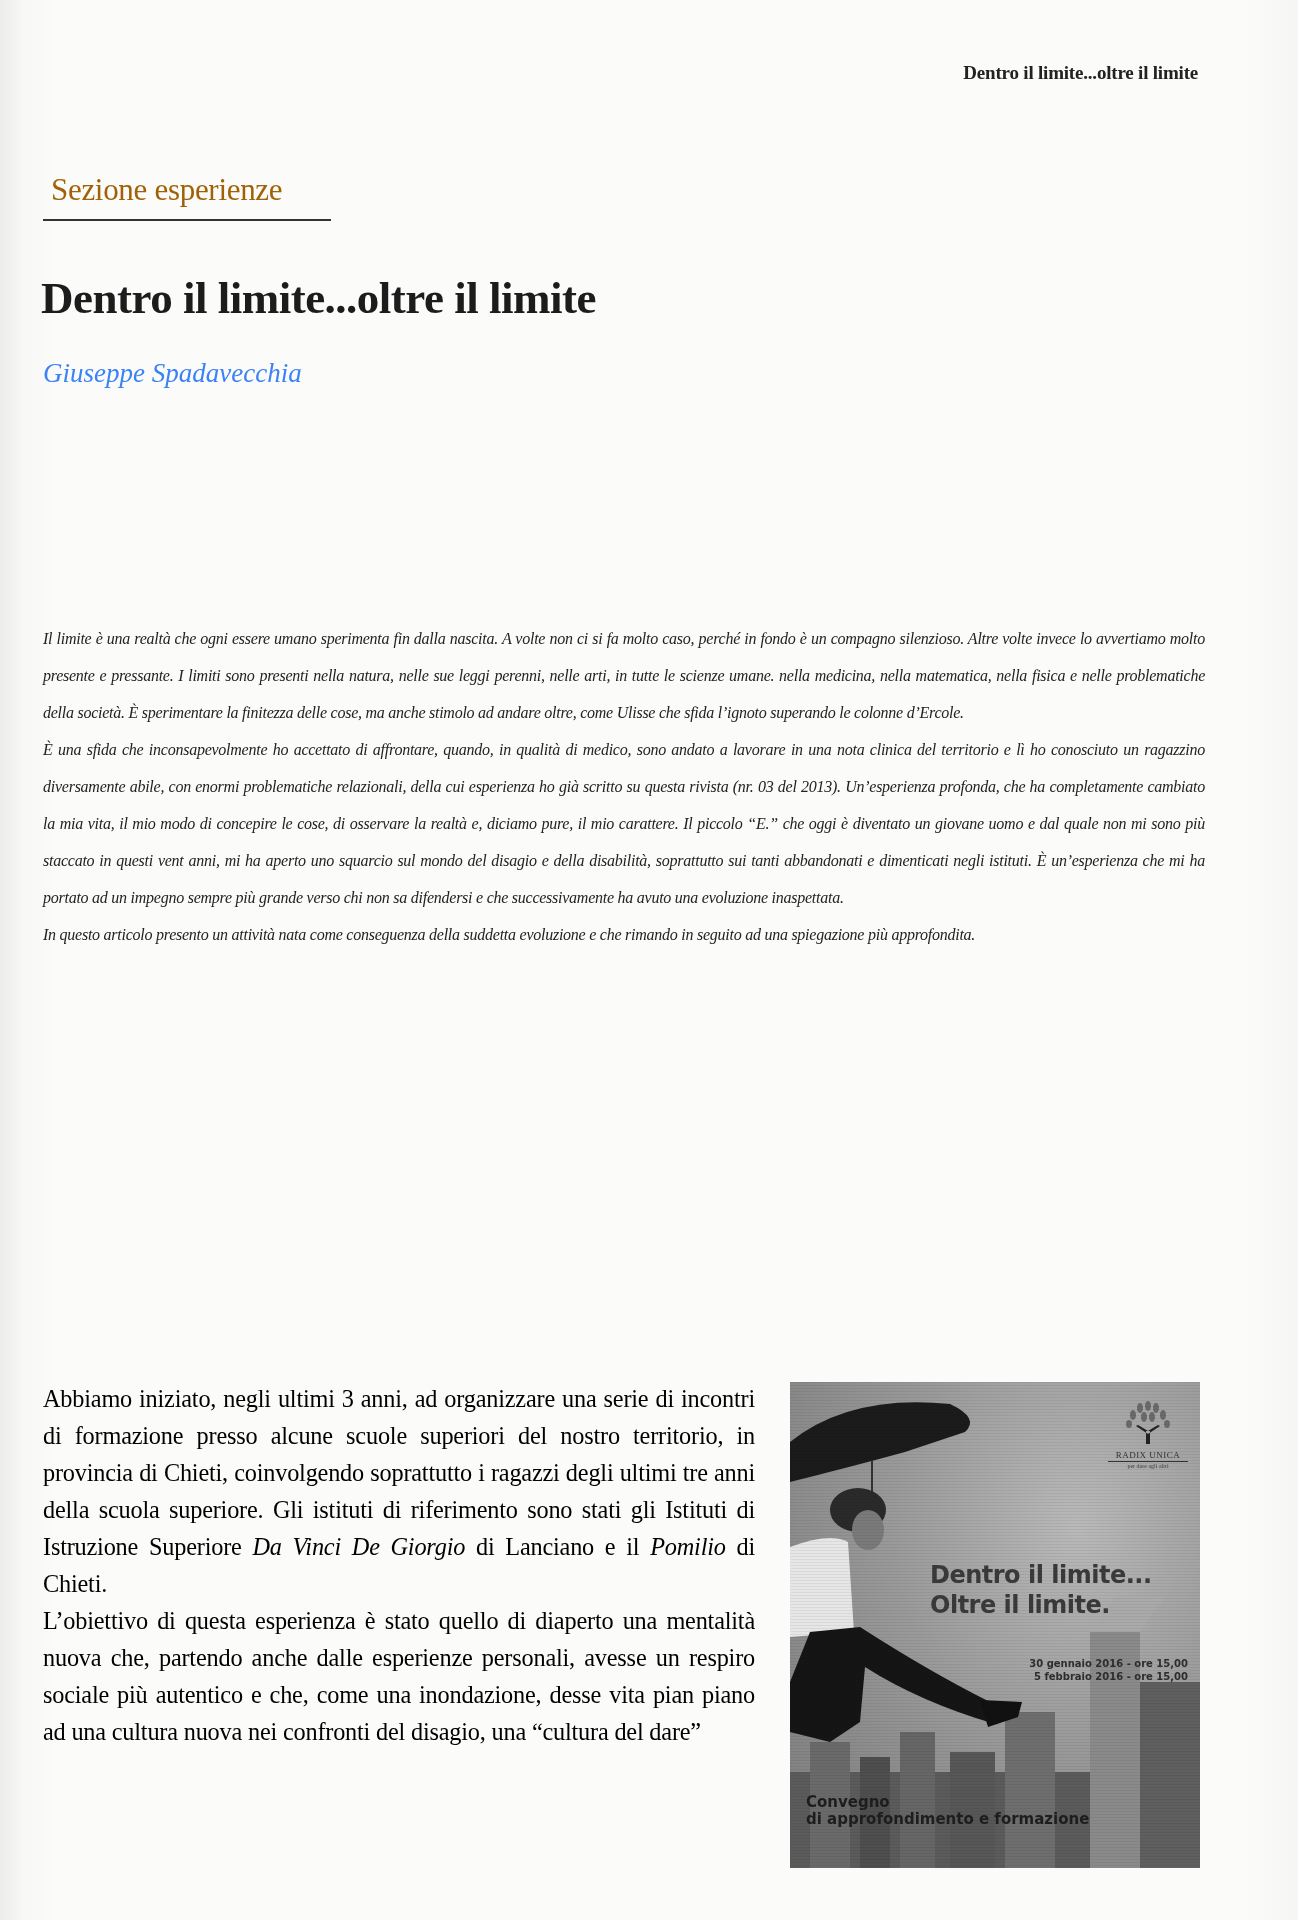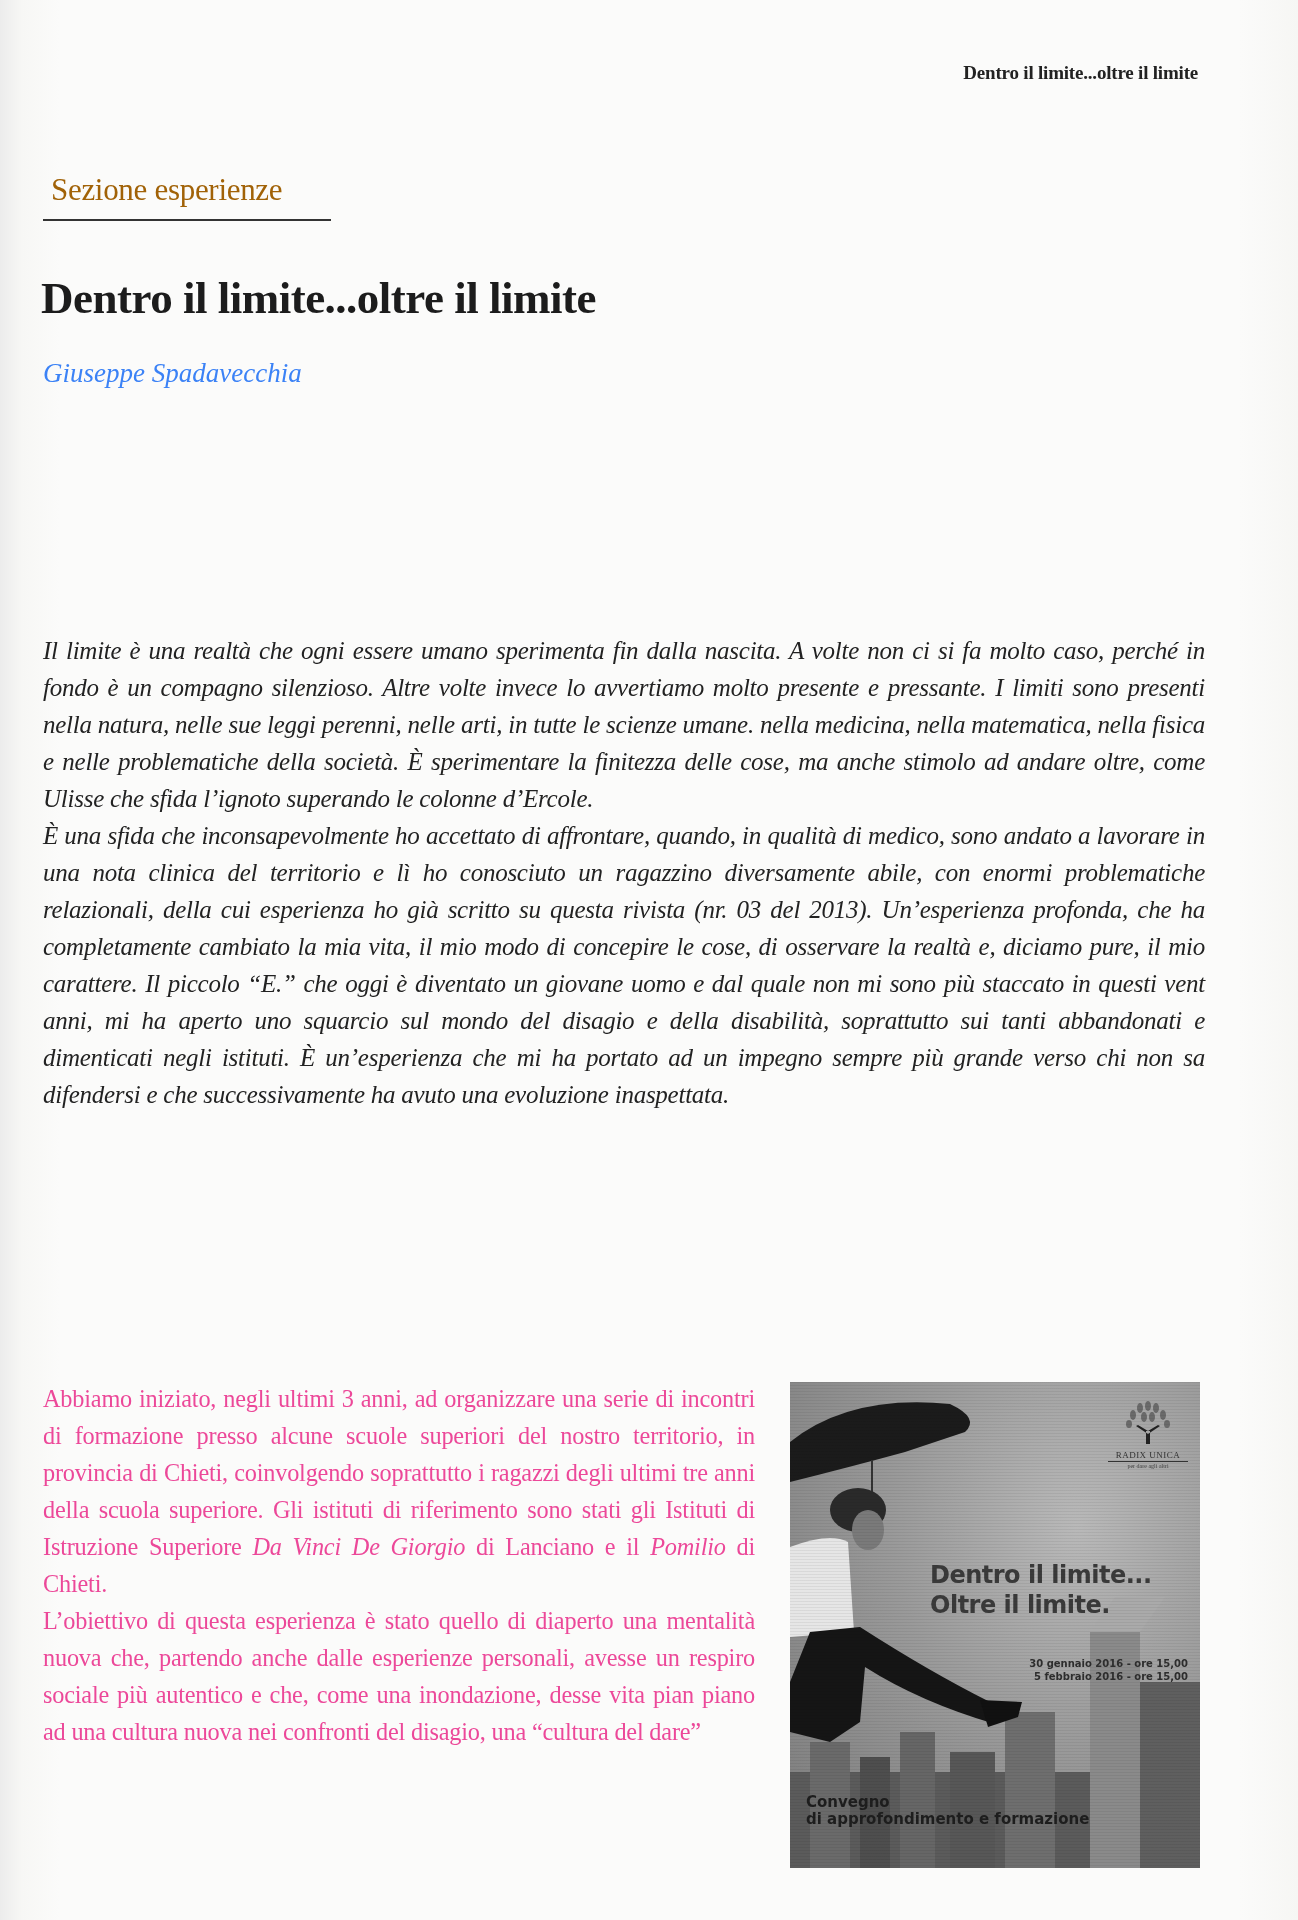--- a/index.html
+++ b/index.html
@@ -23,27 +23,27 @@
   .article-title {
     position: absolute; left: 41px; top: 272px;
     font-size: 45px; font-weight: bold; color: #1c1c1c; letter-spacing: -0.5px;
   }
   .article-author {
     position: absolute; left: 43px; top: 358px;
     font-size: 27px; font-style: italic; color: #3b82f6;
   }
   .intro {
     position: absolute; left: 43px; top: 620px; width: 1162px;
-    font-size: 25px; line-height: 37px; font-style: italic; color: #222;
-    text-align: justify; letter-spacing: -0.25px; margin-top: 12px;
+    font-size: 16px; line-height: 37px; font-style: italic; color: #222;
+    text-align: justify; letter-spacing: -0.25px;
   }
   .intro p { margin: 0; }
   .body-col {
     position: absolute; left: 43px; top: 1380px; width: 712px;
-    font-size: 24.3px; line-height: 37px; color: #ec4899; text-align: justify;
+    font-size: 24.3px; line-height: 37px; color: #000000; text-align: justify;
     letter-spacing: -0.2px; hyphens: manual;
   }
   .body-col p { margin: 0; }
   .body-col em { font-style: italic; }
 
   
   .poster {
     position: absolute; left: 790px; top: 1382px; width: 410px; height: 486px;
     overflow: hidden;
     background:
@@ -85,20 +85,21 @@
 
 <div class="section-label">Sezione esperienze</div>
 <div class="section-rule"></div>
 
 <h1 class="article-title" style="margin:0">Dentro il limite...oltre il limite</h1>
 <div class="article-author">Giuseppe Spadavecchia</div>
 
 <div class="intro">
   <p>Il limite è una realtà che ogni essere umano sperimenta fin dalla nascita. A volte non ci si fa molto caso, perché in fondo è un compagno silenzioso. Altre volte invece lo avvertiamo molto presente e pressante. I limiti sono presenti nella natura, nelle sue leggi perenni, nelle arti, in tutte le scienze umane. nella medicina, nella matematica, nella fisica e nelle problematiche della società. È sperimentare la finitezza delle cose, ma anche stimolo ad andare oltre, come Ulisse che sfida l’ignoto superando le colonne d’Ercole.</p>
   <p>È una sfida che inconsapevolmente ho accettato di affrontare, quando, in qualità di medico, sono andato a lavorare in una nota clinica del territorio e lì ho conosciuto un ragazzino diversamente abile, con enormi problematiche relazionali, della cui esperienza ho già scritto su questa rivista (nr. 03 del 2013). Un’esperienza profonda, che ha completamente cambiato la mia vita, il mio modo di concepire le cose, di osservare la realtà e, diciamo pure, il mio carattere. Il piccolo “E.”  che oggi è diventato un giovane uomo e dal quale non mi sono più staccato in questi vent anni, mi ha aperto uno squarcio sul mondo del disagio e della disabi­lità, soprattutto sui tanti abbandonati e dimenticati negli istituti. È un’esperienza che mi ha portato ad un impegno sempre più grande verso chi non sa difendersi e che successivamente ha avuto una evoluzione inaspettata.</p>
+  <p>In questo articolo presento un attività nata come conseguenza della suddetta evoluzione e che rimando in seguito ad una spiegazione più approfondita.</p>
 </div>
 
 <div class="body-col">
   <p><span>Abbiamo iniziato, negli ultimi 3 anni, ad organizzare una serie di incontri di formazione presso alcune scuole su­periori del nostro territorio, in provincia di Chieti, coin­volgendo soprattutto i ragazzi degli ultimi tre anni della scuola superiore. Gli istituti di riferimento sono stati gli Istituti di Istruzione Superiore </span><em>Da Vinci De Giorgio</em><span> di Lanciano e il </span><em>Pomilio</em><span> di Chieti.</span></p>
   <p>L’obiettivo di questa esperienza è stato quello di di­aperto una mentalità nuova che, partendo anche dalle esperienze personali, avesse un respiro sociale più au­tentico e che, come una inondazione, desse vita pian pia­no ad una cultura nuova nei confronti del disagio, una “cultura del dare”</p>
 </div>
 
 <div class="poster">
   <svg class="scene" viewBox="0 0 410 486">
 

